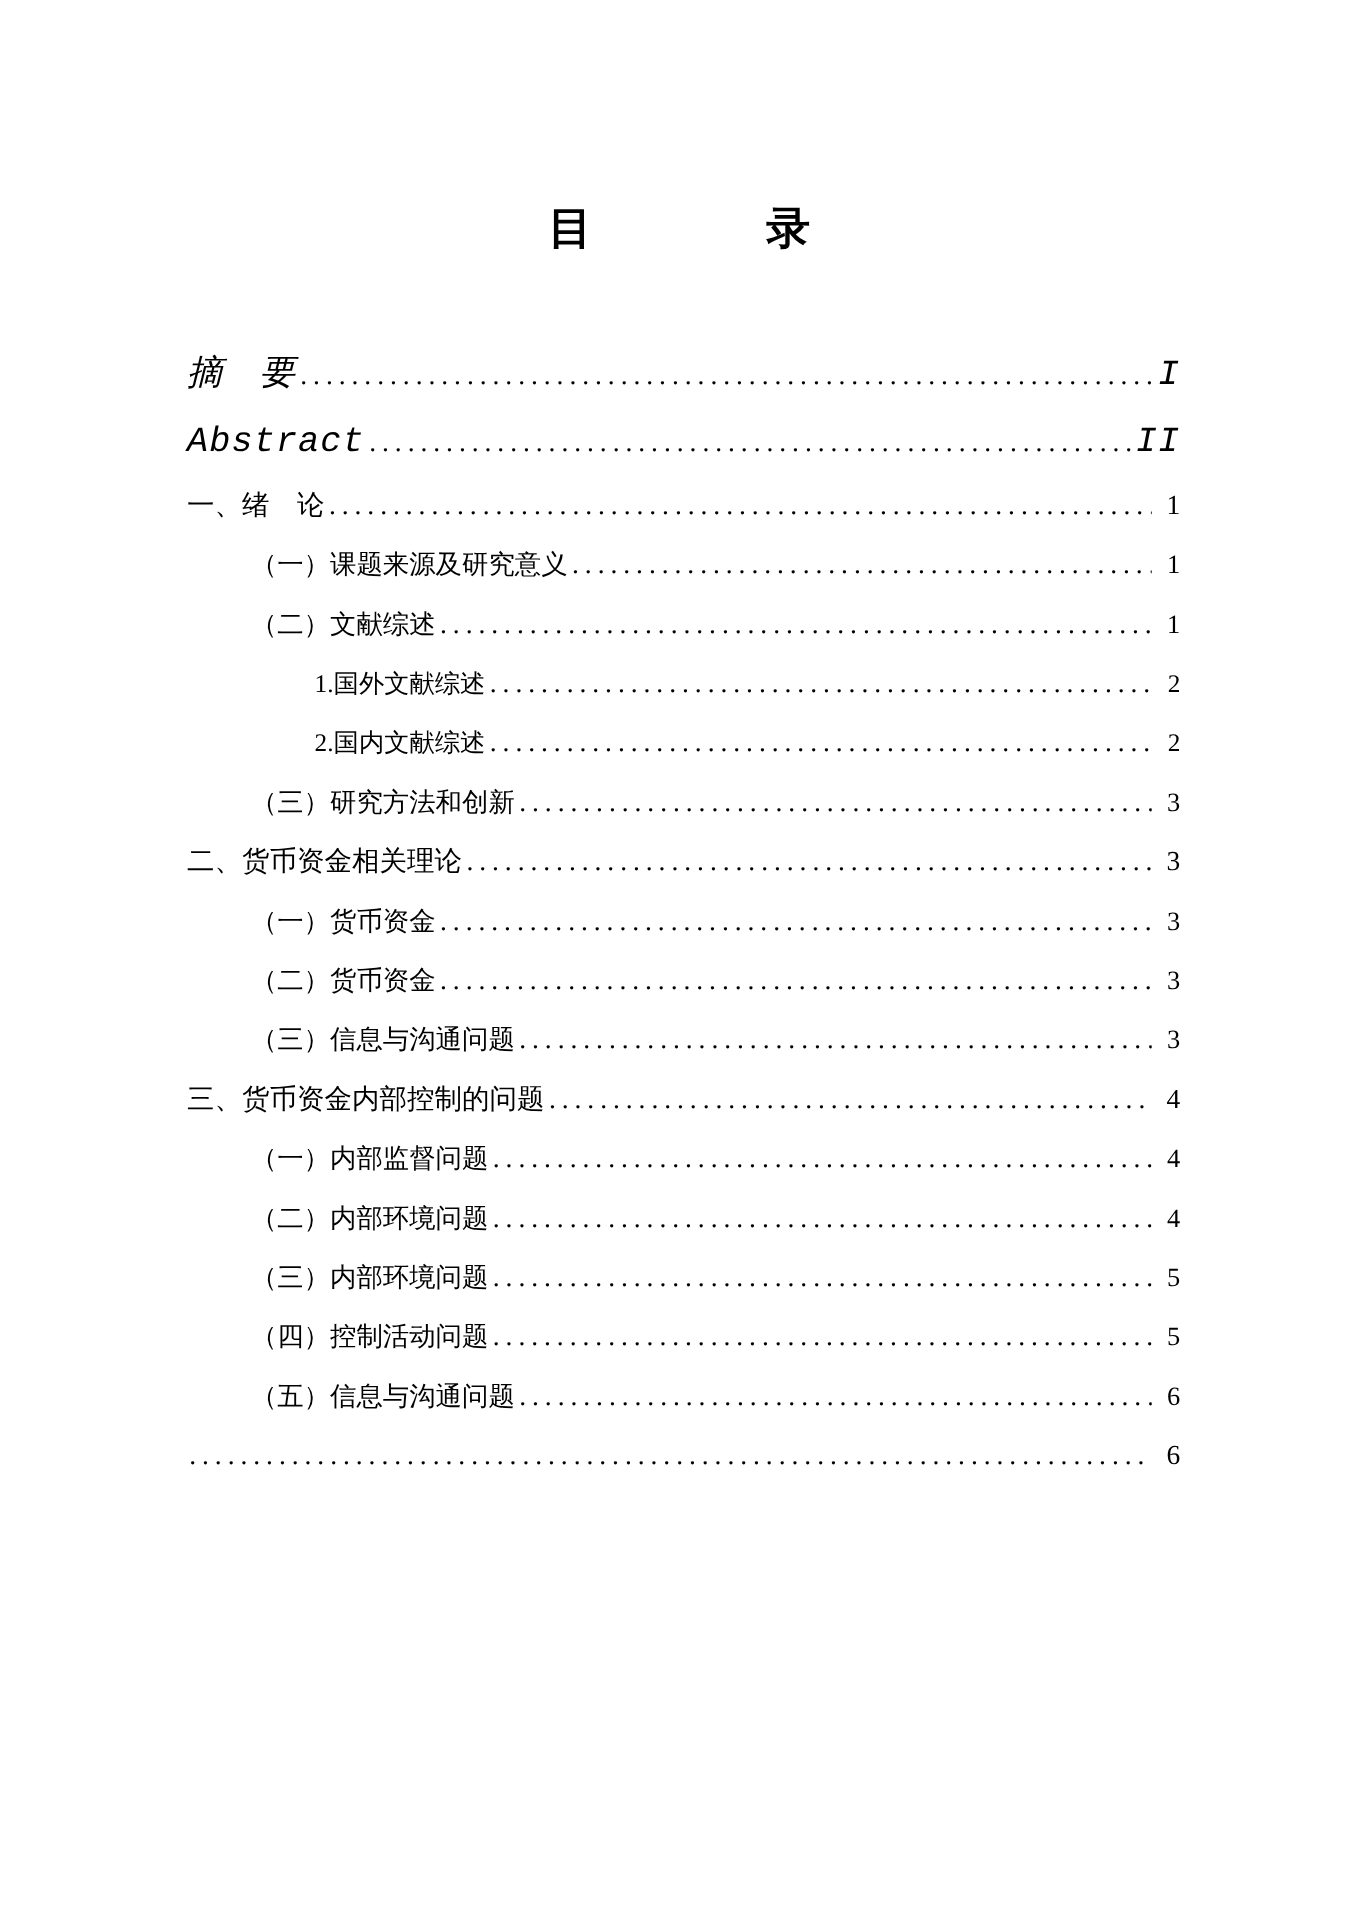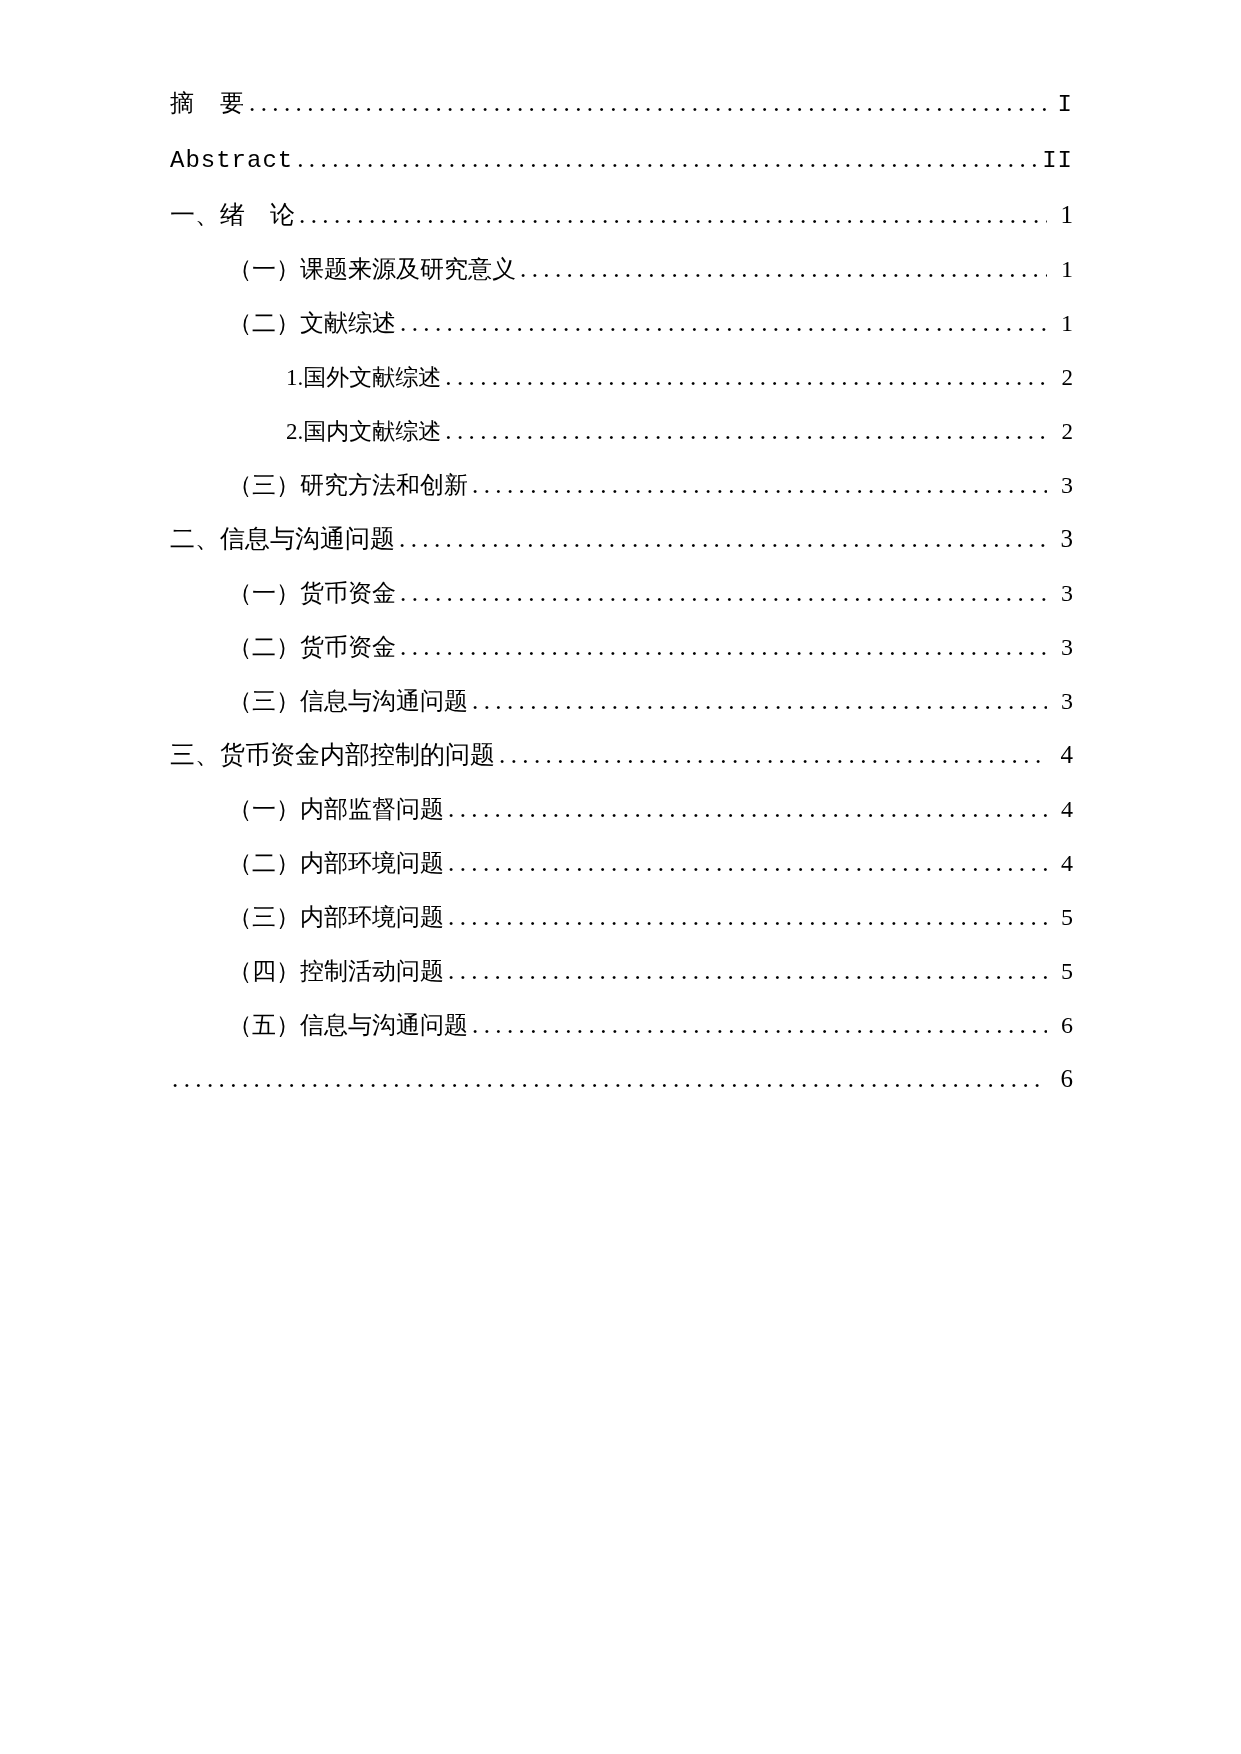--- a/index.html
+++ b/index.html
@@ -66,28 +66,30 @@
     flex: 0 0 auto;
     text-align: right;
     min-width: 22px;
     padding-left: 4px;
   }
   .level-0 { padding-left: 0px; }
   .level-1 { padding-left: 58px; font-size: 24px; justify-content: center; }
   .level-2 { padding-left: 116px; font-size: 23px; }
   .mono {
     font-family: "Liberation Mono", "DejaVu Sans Mono", monospace;
-    font-size: 24px;
+    font-size: 32px;
     letter-spacing: 1px;
+    font-style: italic;
   }
 </style>
 </head>
 <body>
 
 <div class="page">
+  <div class="toc-title">目　　录</div>
   <ul class="toc-list" id="toc-list">
       <li class="toc-entry level-0">
         <span class="label mono">摘　要</span>
         <span class="leader">.........................................................................................</span>
         <span class="page-num mono">I</span>
       </li>
       <li class="toc-entry level-0">
         <span class="label mono">Abstract</span>
         <span class="leader">.........................................................................................</span>
         <span class="page-num mono">II</span>
@@ -116,21 +118,21 @@
         <span class="label">2.国内文献综述</span>
         <span class="leader">.........................................................................................</span>
         <span class="page-num">2</span>
       </li>
       <li class="toc-entry level-1">
         <span class="label">（三）研究方法和创新</span>
         <span class="leader">.........................................................................................</span>
         <span class="page-num">3</span>
       </li>
       <li class="toc-entry level-0">
-        <span class="label">二、信息与沟通问题</span>
+        <span class="label">二、货币资金相关理论</span>
         <span class="leader">.........................................................................................</span>
         <span class="page-num">3</span>
       </li>
       <li class="toc-entry level-1">
         <span class="label">（一）货币资金</span>
         <span class="leader">.........................................................................................</span>
         <span class="page-num">3</span>
       </li>
       <li class="toc-entry level-1">
         <span class="label">（二）货币资金</span>

